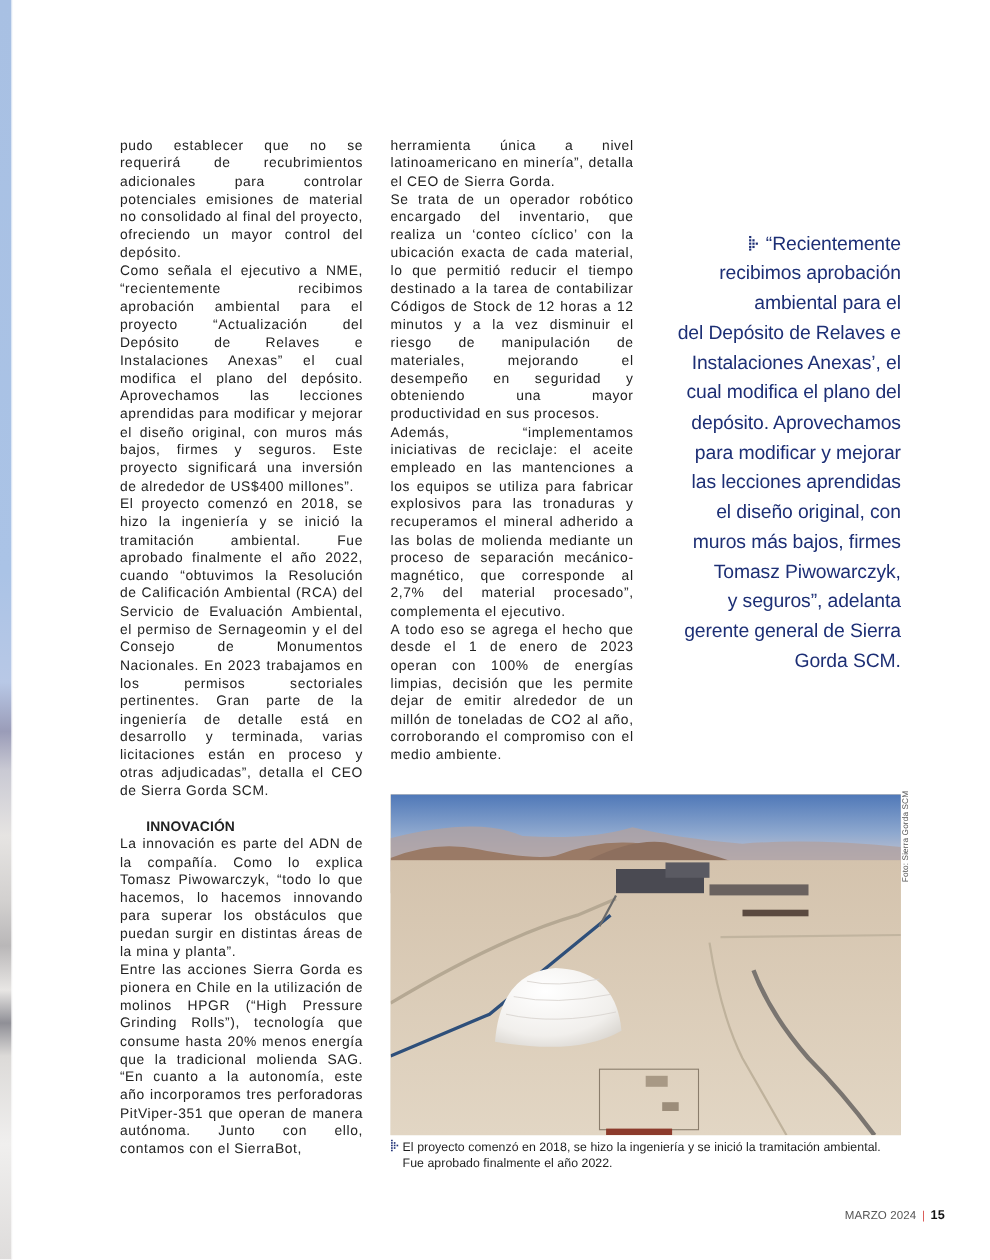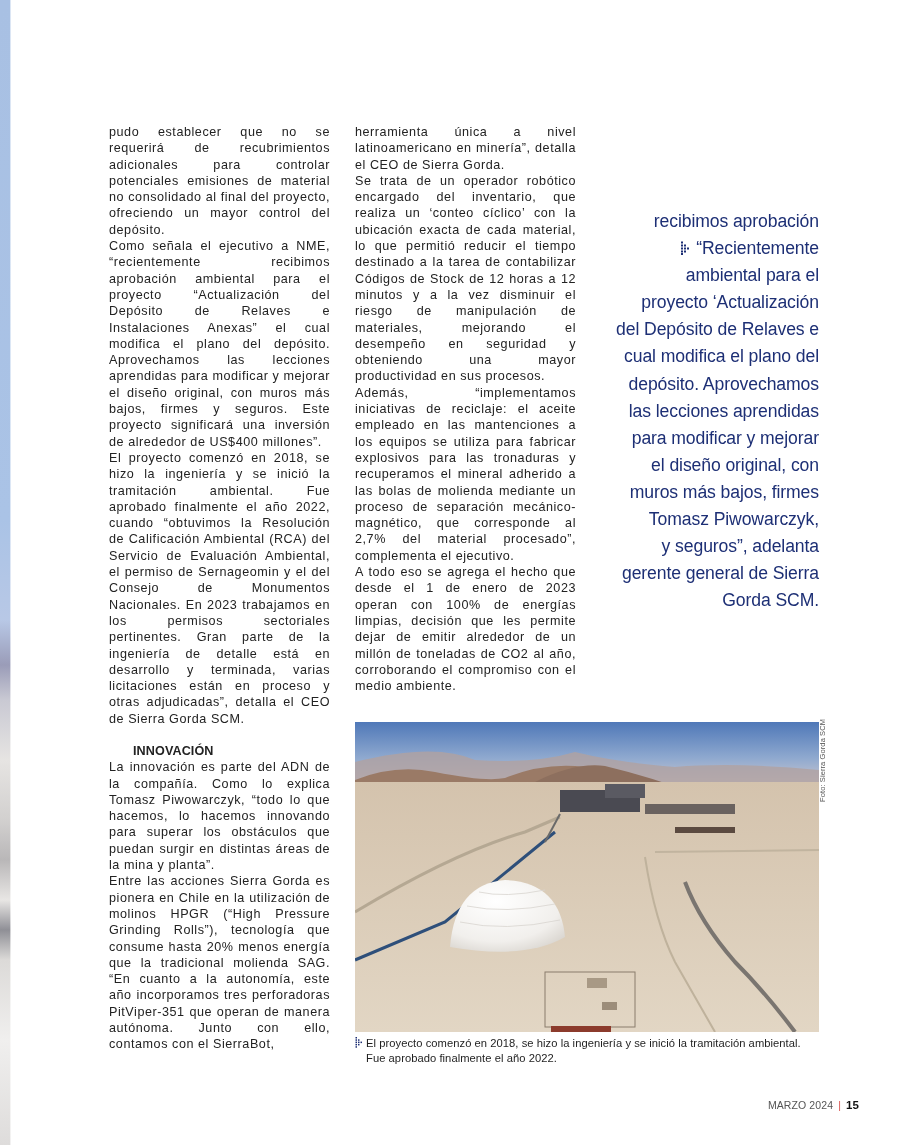--- a/index.html
+++ b/index.html
@@ -84,43 +84,43 @@
 </div>
 
 <div class="col col2">
   <p>herramienta única a nivel latinoamericano en minería”, detalla el CEO de Sierra Gorda.</p>
   <p>Se trata de un operador robótico encargado del inventario, que realiza un ‘conteo cíclico’ con la ubicación exacta de cada material, lo que permitió reducir el tiempo destinado a la tarea de contabilizar Códigos de Stock de 12 horas a 12 minutos y a la vez disminuir el riesgo de manipulación de materiales, mejorando el desempeño en seguridad y obteniendo una mayor productividad en sus procesos.</p>
   <p>Además, “implementamos iniciativas de reciclaje: el aceite empleado en las mantenciones a los equipos se utiliza para fabricar explosivos para las tronaduras y recuperamos el mineral adherido a las bolas de molienda mediante un proceso de separación mecánico-magnético, que corresponde al 2,7% del material procesado”, complementa el ejecutivo.</p>
   <p>A todo eso se agrega el hecho que desde el 1 de enero de 2023 operan con 100% de energías limpias, decisión que les permite dejar de emitir alrededor de un millón de toneladas de CO2 al año, corroborando el compromiso con el medio ambiente.</p>
 </div>
 
 <div class="quote">
-  <div>recibimos aprobación</div>
   <div>
     <svg class="quote-mark" viewBox="0 0 14 14">
       <g fill="#1d2f75">
         <rect x="1" y="0.5" width="2" height="2"></rect>
         <rect x="1" y="3.5" width="2" height="2"></rect>
           <rect x="4" y="3.5" width="2" height="2"></rect>
         <rect x="1" y="6.5" width="2" height="2"></rect>
           <rect x="4" y="6.5" width="2" height="2"></rect>
           <rect x="7" y="6.5" width="2" height="2"></rect>
         <rect x="1" y="9.5" width="2" height="2"></rect>
           <rect x="4" y="9.5" width="2" height="2"></rect>
         <rect x="1" y="12" width="2" height="2"></rect>
       </g>
     </svg><span>“Recientemente</span>
   </div>
+  <div>recibimos aprobación</div>
   <div>ambiental para el</div>
-  <div>proyecto ‘Actualización</div>
   <div>del Depósito de Relaves e</div>
+  <div>Instalaciones Anexas’, el</div>
   <div>cual modifica el plano del</div>
   <div>depósito. Aprovechamos</div>
+  <div>para modificar y mejorar</div>
   <div>las lecciones aprendidas</div>
-  <div>para modificar y mejorar</div>
   <div>el diseño original, con</div>
   <div>muros más bajos, firmes</div>
   <div>Tomasz Piwowarczyk,</div>
   <div>y seguros”, adelanta</div>
   <div>gerente general de Sierra</div>
   <div>Gorda SCM.</div>
 </div>
 
 <div class="photo">
   <svg width="464" height="310" viewBox="0 0 464 310">

